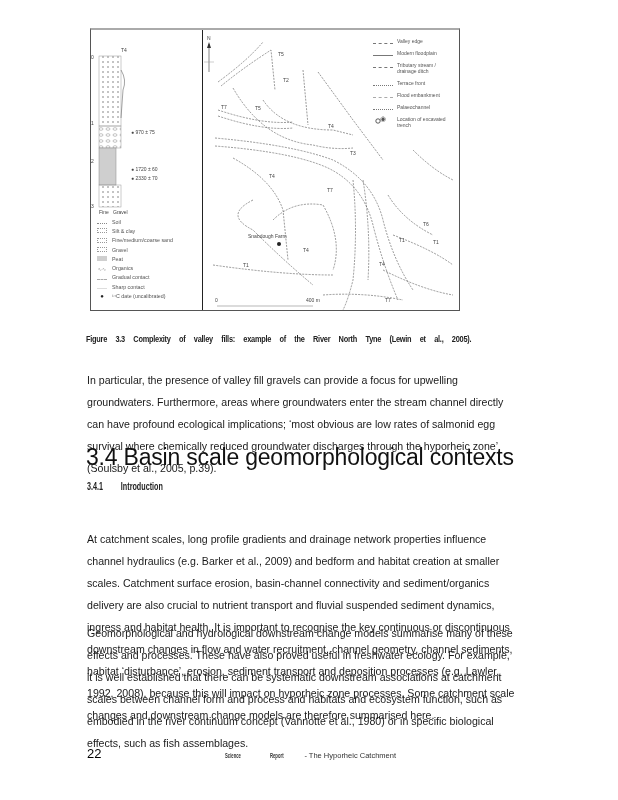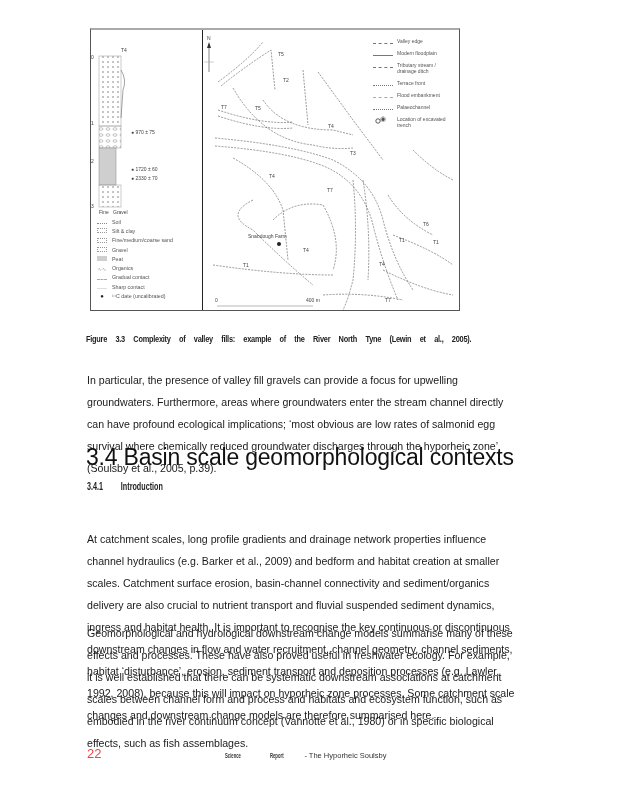--- a/index.html
+++ b/index.html
@@ -17,21 +17,21 @@
   .map-legend-item { display: flex; align-items: flex-start; font-size: 5px; color: #555; line-height: 6px; margin-bottom: 6px; }
   .map-legend-sym { width: 20px; flex: none; height: 5px; border-bottom: 1px dashed #777; margin-right: 4px; }
   .caption { position: absolute; left: 86px; top: 333px; width: 430px; font-family: "Liberation Sans", sans-serif; font-size: 9px; font-weight: bold; letter-spacing: -0.3px; transform: scaleX(0.82); transform-origin: left top; width: 520px; line-height: 12px; word-spacing: 8px; color: #222; }
   .para { position: absolute; left: 87px; width: 430px; font-size: 10.6px; line-height: 22px; color: #1a1a1a; }
   .p1 { top: 369px; }
   .heading { position: absolute; left: 86px; top: 444px; font-size: 23px; color: #111; letter-spacing: -0.2px; }
   .subheading { position: absolute; left: 87px; top: 481px; font-size: 10px; font-weight: bold; transform: scaleX(0.72); transform-origin: left top; color: #222; white-space: nowrap; }
   .subheading .num { margin-right: 22px; }
   .p2 { top: 528px; }
   .p3 { top: 622px; }
-  .footer-page { position: absolute; left: 87px; top: 746px; font-size: 13px; color: #ef4444; }
+  .footer-page { position: absolute; left: 87px; top: 746px; font-size: 13px; color: #000000; }
   .footer-text { position: absolute; left: 225px; top: 751px; font-size: 7.5px; color: #333; white-space: nowrap; }
   .footer-text .cond { display: inline-block; transform: scaleX(0.6); transform-origin: left center; font-weight: bold; font-size: 7px; margin-right: 2px; }
 </style>
 </head>
 <body>
 
 <div class="figure">
 
   <div class="fig-left">
     <svg width="111" height="185">
@@ -204,14 +204,14 @@
 
 <p class="para p3" style="margin:0">Geomorphological and hydrological downstream change models summarise many of these effects and processes. These have also proved useful in freshwater ecology. For example, it is well established that there can be systematic downstream associations at catchment scales between channel form and process and habitats and ecosystem function, such as embodied in the river continuum concept (Vannotte et al., 1980) or in specific biological effects, such as fish assemblages.</p>
 
 <div class="footer-page">22</div>
 <div class="footer-text">
   <span class="cond">Science</span>
   <span style="display:inline-block;width:12px"></span>
   <span class="cond">Report</span>
   <span style="display:inline-block;width:6px"></span>
   <span>-</span>
-  <span>The Hyporheic Soulsby</span>
+  <span>The Hyporheic Catchment</span>
 </div>
 
 </body></html>

